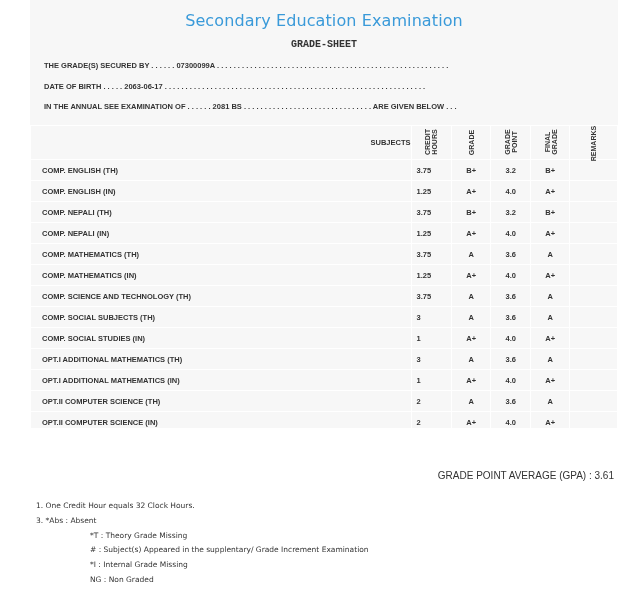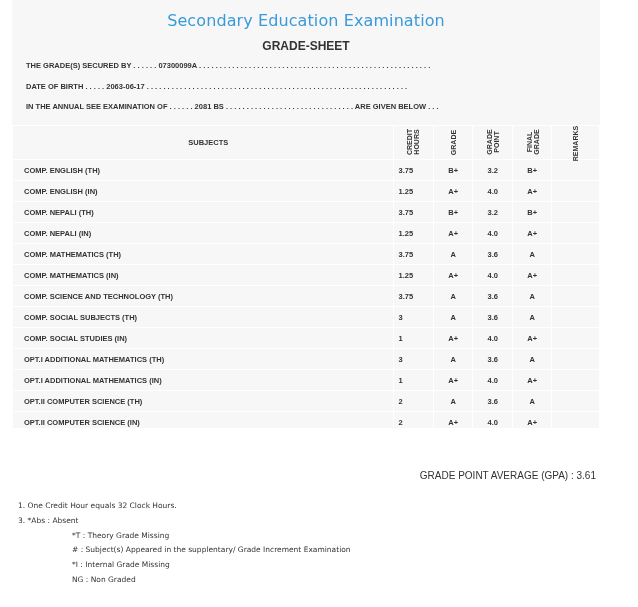--- a/index.html
+++ b/index.html
@@ -1,29 +1,29 @@
 <!DOCTYPE html>
 <html><head>
 <meta charset="utf-8">
 <style>
   html, body { margin: 0; padding: 0; background: #ffffff; }
   body { width: 638px; height: 607px; overflow: hidden; position: relative;
          font-family: "DejaVu Sans", sans-serif; color: #333; }
-  .card { position: absolute; left: 12px; top: 0; width: 588px; height: 428px; background: #f7f7f7; }
+  .card { position: absolute; left: 30px; top: 0; width: 588px; height: 428px; background: #f7f7f7; }
   .title { position: absolute; left: 0; width: 588px; top: 11px; text-align: center;
            font-size: 16px; color: #3a9ad9; font-family: "DejaVu Sans", sans-serif; letter-spacing: 0.1px; }
   .subtitle { position: absolute; left: 0; width: 588px; top: 39px; text-align: center;
-              font-size: 12px; font-weight: bold; color: #333; font-family: Liberation Sans, sans-serif; }
+              font-size: 10px; font-weight: bold; color: #333; font-family: Liberation Mono, monospace; }
   .info { position: absolute; left: 14px; font-size: 7.5px; font-weight: bold; color: #333;
           font-family: "Liberation Sans", sans-serif; white-space: nowrap; }
   .info1 { top: 61px; } .info2 { top: 82px; text-align: right; } .info3 { top: 102px; }
   table { position: absolute; left: 0; top: 125px; width: 588px; border-collapse: collapse;
           font-family: "Liberation Sans", sans-serif; font-size: 7.5px; font-weight: bold; color: #333; }
   td, th { border: 1px solid #ffffff; padding: 0; }
-  th { height: 33px; text-align: center; }
+  th { height: 33px; text-align: right; }
   td { height: 20px; }
   .c-subj { width: 381px; padding-left: 11px; }
   .c-num { width: 39px; text-align: center; }
   .c-rem { width: 47px; }
   .c-num.first { text-align: left; padding-left: 5px; width: 35px; }
   .vhead { display: inline-block; transform: rotate(-90deg); white-space: pre; line-height: 7px;
            font-size: 7px; text-align: center; }
   th.vcell { text-align: center; vertical-align: middle; }
   .gpa { position: absolute; right: 4px; top: 470px; font-size: 10px; font-weight: normal;
          font-family: "Liberation Sans", sans-serif; color: #333; }

